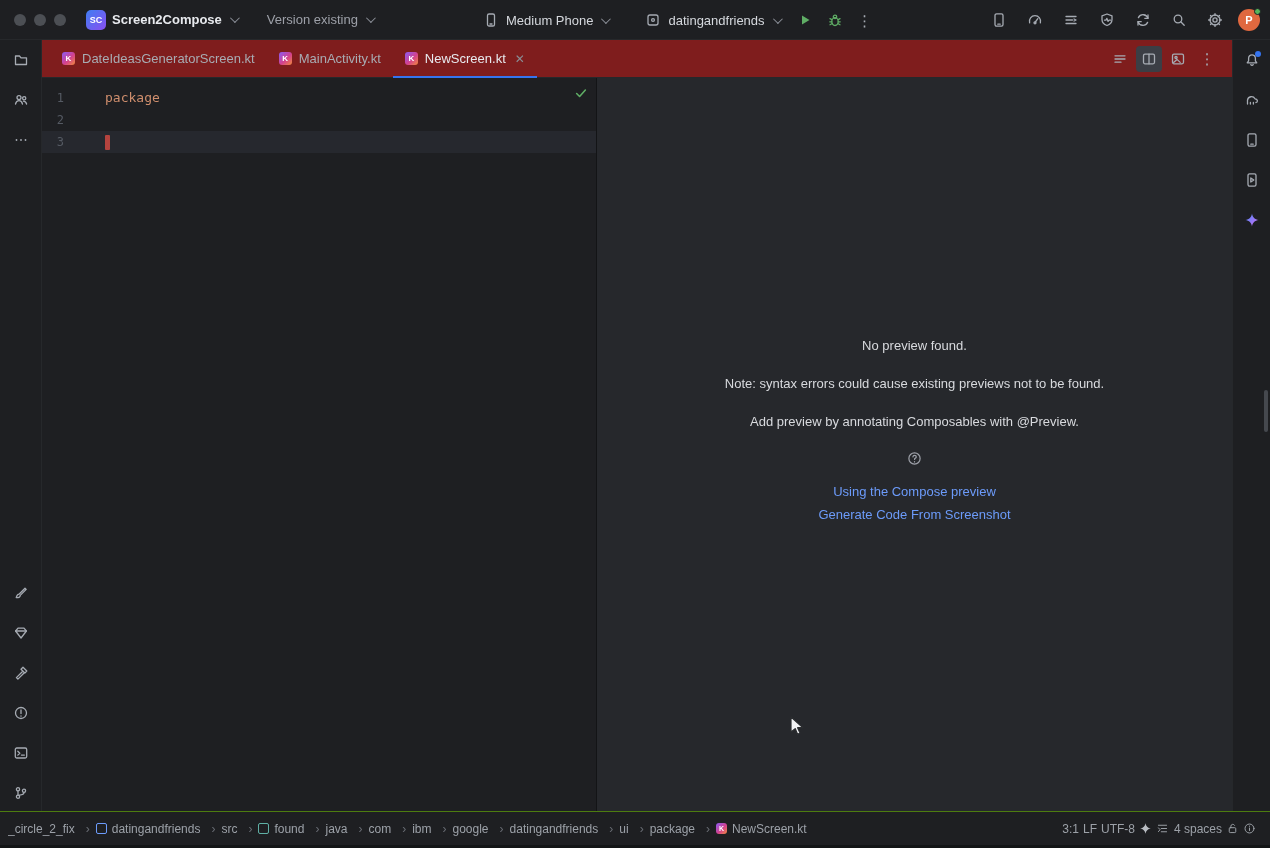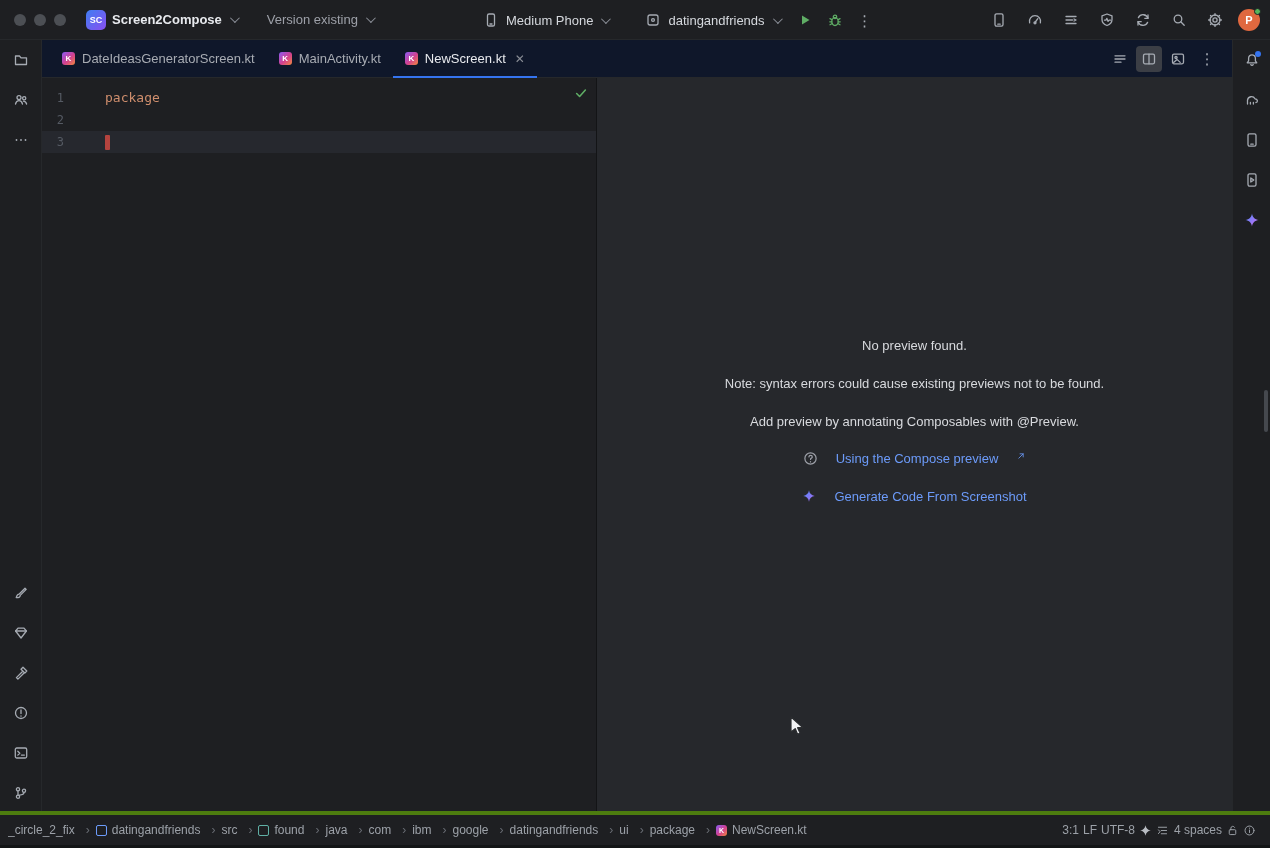--- a/index.html
+++ b/index.html
@@ -1,20 +1,20 @@
 <!DOCTYPE html>
 <html><head>
 <meta charset="utf-8">
 <style>
   * { margin:0; padding:0; box-sizing:border-box; }
   html,body { background:#000; }
   body { font-family:"Liberation Sans", sans-serif; }
   .window {
     position:relative; width:1270px; height:848px; margin:0 auto;
-    background:#0f172a; color:#d5d8dd; overflow:hidden;
+    background:#7f1d1d; color:#d5d8dd; overflow:hidden;
     display:flex; flex-direction:column; font-size:13px;
   }
   svg { display:block; }
   .ic { width:26px; height:26px; display:flex; align-items:center; justify-content:center; border-radius:4px; flex:none; }
   .ic svg { stroke:#a6abb3; fill:none; stroke-width:1.3; stroke-linecap:round; stroke-linejoin:round; }
 
   
   .titlebar { position:relative; height:40px; flex:none; display:flex; align-items:center; border-bottom:1px solid #26282b; background:#1e1f22; }
   .traffic { display:flex; gap:8px; padding:0 12px 0 14px; }
   .traffic span { width:12px; height:12px; border-radius:50%; background:#4c4f54; }
@@ -63,26 +63,26 @@
   .kw { color:#cf8e6d; }
   .plain { color:#bcbec4; }
   .caret-block { display:inline-block; width:5px; height:15px; background:#b4433e; border-radius:1px; }
   .inspect-ok { position:absolute; top:8px; right:8px; }
 
   .divider { width:1px; background:#131416; flex:none; }
 
   
   .preview { flex:1; background:#26282c; display:flex; flex-direction:column; align-items:center; padding-top:259px; gap:20px; min-width:0; }
   .pv-line { color:#d8dade; height:18px; line-height:18px; }
-  .pv-link { display:flex; align-items:flex-start; gap:18px; color:#6c9bfa; height:18px; cursor:pointer; }
+  .pv-link { display:flex; align-items:center; gap:18px; color:#6c9bfa; height:18px; cursor:pointer;flex-direction:column; }
   .pv-link svg { stroke:#6c9bfa; fill:none; stroke-width:1.3; stroke-linecap:round; stroke-linejoin:round; }
   .help-ic svg { stroke:#9da0a8; }
 
   
-  .statusbar { height:34px; flex:none; display:flex; align-items:center; border-top:4px solid #4d7c0f; background:#1e1f22; font-size:12px; color:#9ca1a8; padding:0 14px 0 8px; }
+  .statusbar { height:34px; flex:none; display:flex; align-items:center; border-top:1px solid #4d7c0f; background:#1e1f22; font-size:12px; color:#9ca1a8; padding:0 14px 0 8px; }
   .crumbs { display:flex; align-items:center; min-width:0; overflow:hidden; white-space:nowrap; }
   .crumb { display:flex; align-items:center; gap:5px; }
   .crumb-sep { color:#686c73; padding:0 6px; font-size:12px; }
   .crumb:last-child .crumb-sep { display:none; }
   .mini-sq { width:11px; height:11px; border-radius:2px; flex:none; }
   .sq-module { border:1.5px solid #6c9bfa; }
   .sq-source { border:1.5px solid #5fb0a5; }
   .kticon.mini { width:11px; height:11px; font-size:7px; }
   .sb-right { margin-left:auto; display:flex; align-items:center; gap:4px; flex:none; }
   .sb-item { display:flex; align-items:center; gap:5px; color:#9ca1a8; }

